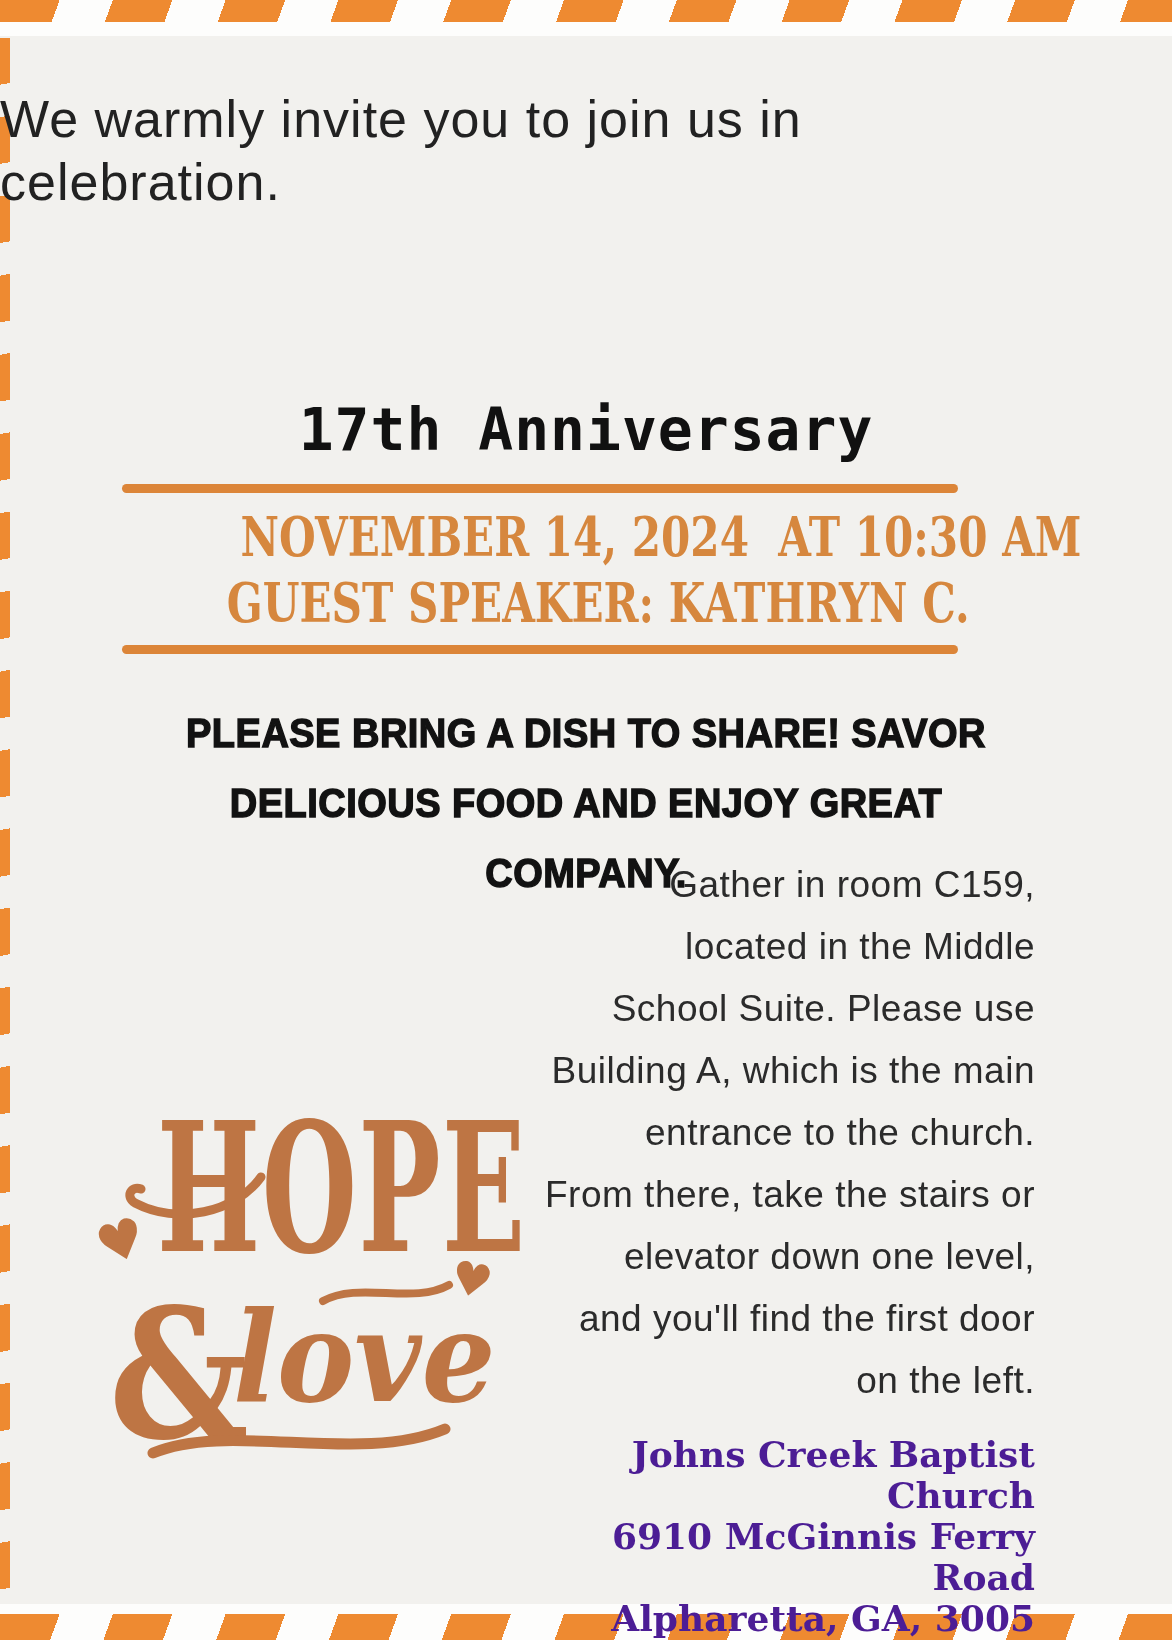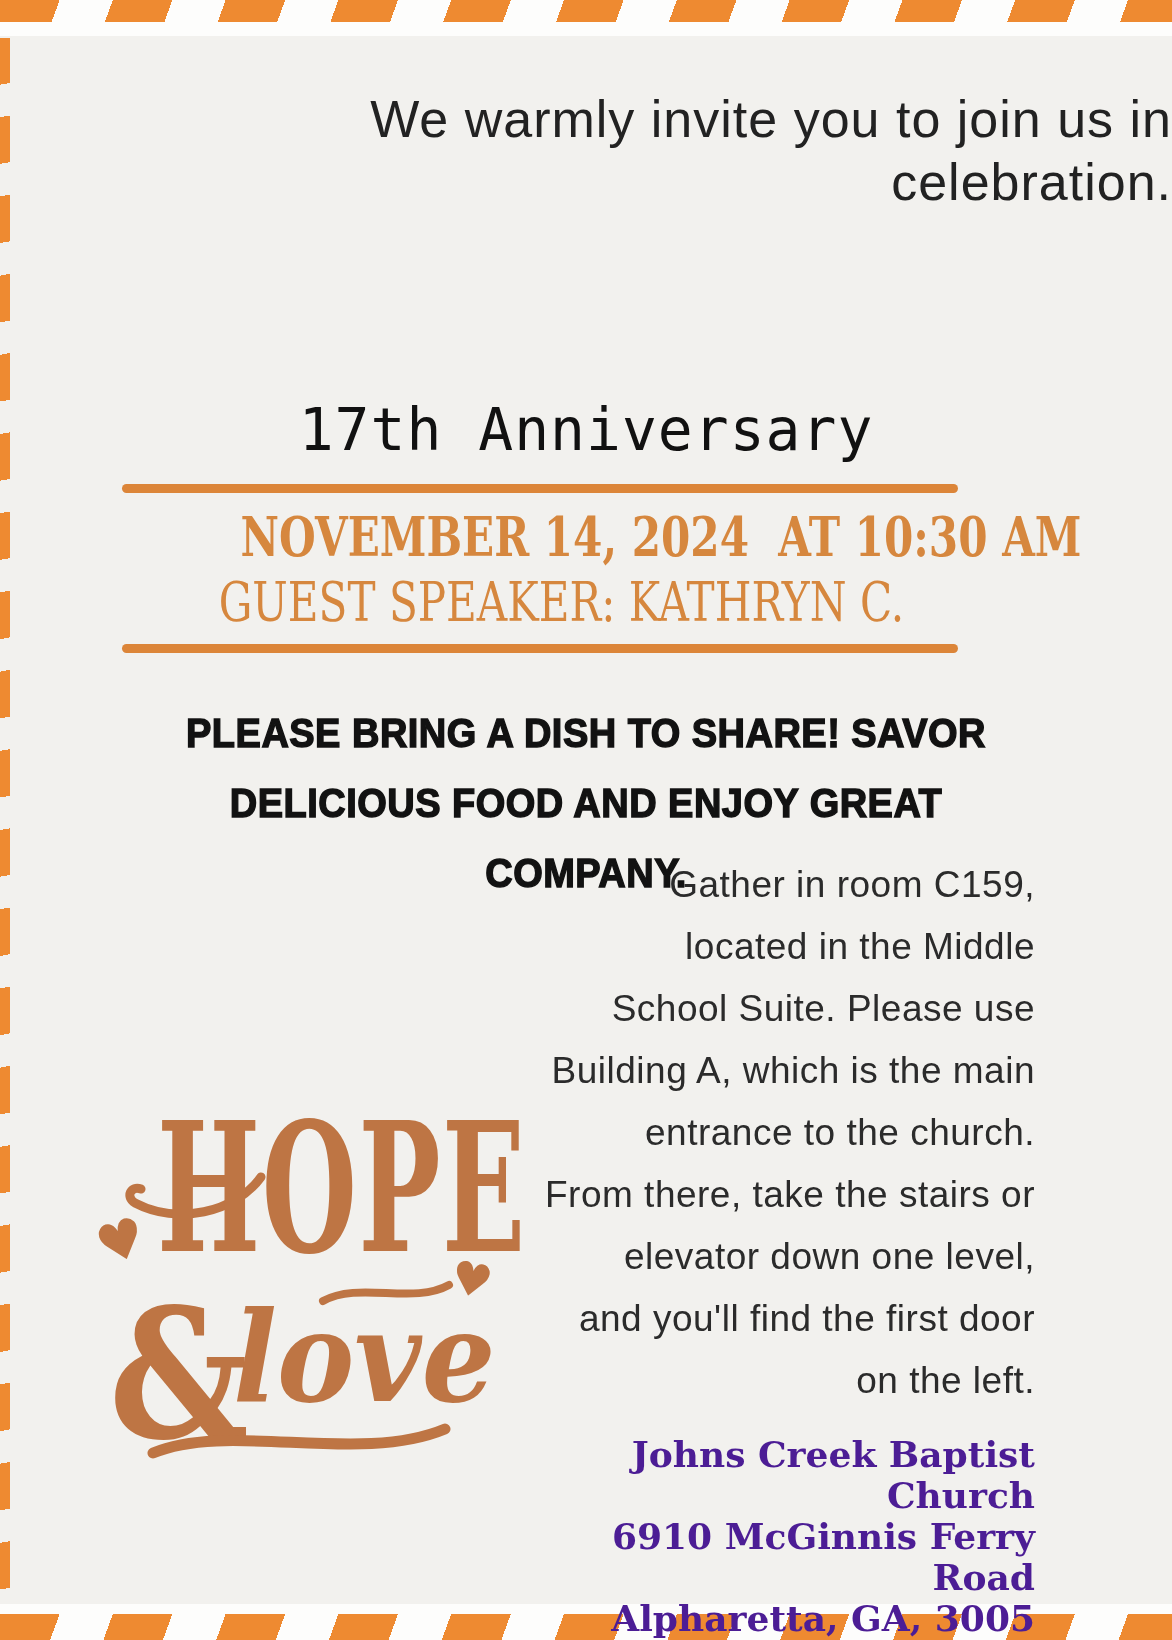--- a/index.html
+++ b/index.html
@@ -34,46 +34,46 @@
     background-size:100% 26px;background-repeat:no-repeat;background-position:bottom left;
   }
   .left-dashes{
     position:absolute;left:0;top:38px;bottom:48px;width:20px;
     background-image:repeating-linear-gradient(170deg,var(--stripe-orange) 0 46px,transparent 46px 78px);
     background-size:10px 100%;background-repeat:no-repeat;background-position:left top;
   }
   
   .intro{
     position:absolute;top:88px;left:0;right:0;
-    text-align:right;font-size:52px;line-height:63px;font-weight:300;
+    text-align:left;font-size:52px;line-height:63px;font-weight:300;
     letter-spacing:1px;color:#222;white-space:pre-line;
   }
   .title{
     position:absolute;top:268px;left:0;right:0;text-align:center;
     font-size:76px;font-weight:700;color:#0e0e0e;letter-spacing:2px;white-space:nowrap;
   }
   .title .cond{
     display:inline-block;transform:scale(0.88,1.08);transform-origin:center top;
     -webkit-text-stroke:2.5px #0e0e0e;
   }
   .subtitle{
     position:absolute;top:396px;left:0;right:0;text-align:center;
-    font-family:"DejaVu Sans Mono", monospace;font-weight:400;
+    font-family:"DejaVu Sans Mono", monospace;font-weight:700;
     font-size:58px;letter-spacing:1px;color:#111;
   }
   
   .banner{position:absolute;top:484px;left:122px;width:836px;text-align:left;}
   .rule{height:9px;background:var(--rule-orange);border-radius:5px;}
   .date-line{
     margin-top:12px;font-family:"DejaVu Serif", serif;font-weight:700;
     font-size:54px;color:var(--headline-orange);white-space:pre;
   }
   .date-line .cond, .speaker-line .cond{display:inline-block;transform:scaleX(0.78);transform-origin:center;}
   .speaker-line{
-    margin-top:2px;font-family:"DejaVu Serif", serif;font-weight:400;
+    margin-top:2px;font-family:"DejaVu Serif", serif;font-weight:700;
     font-size:54px;color:var(--headline-orange);white-space:pre;
   }
   .rule.rule2{margin-top:10px;}
   
   .dish{
     position:absolute;top:698px;left:60px;right:60px;text-align:center;
     font-size:40px;line-height:70px;font-weight:700;color:#121212;
     white-space:pre-line;-webkit-text-stroke:1.4px #121212;letter-spacing:0.5px;
   }
   .dish .cond{display:inline-block;transform:scaleX(0.95);transform-origin:center top;}

